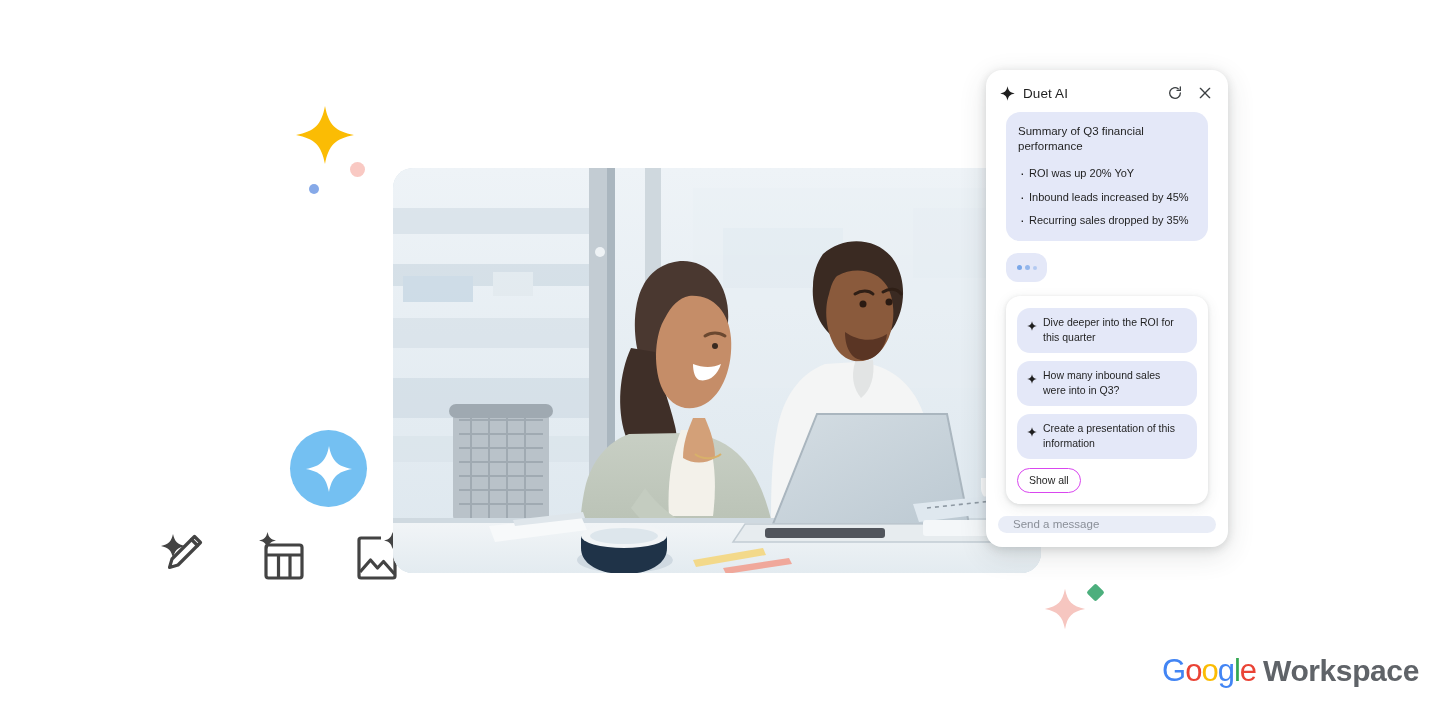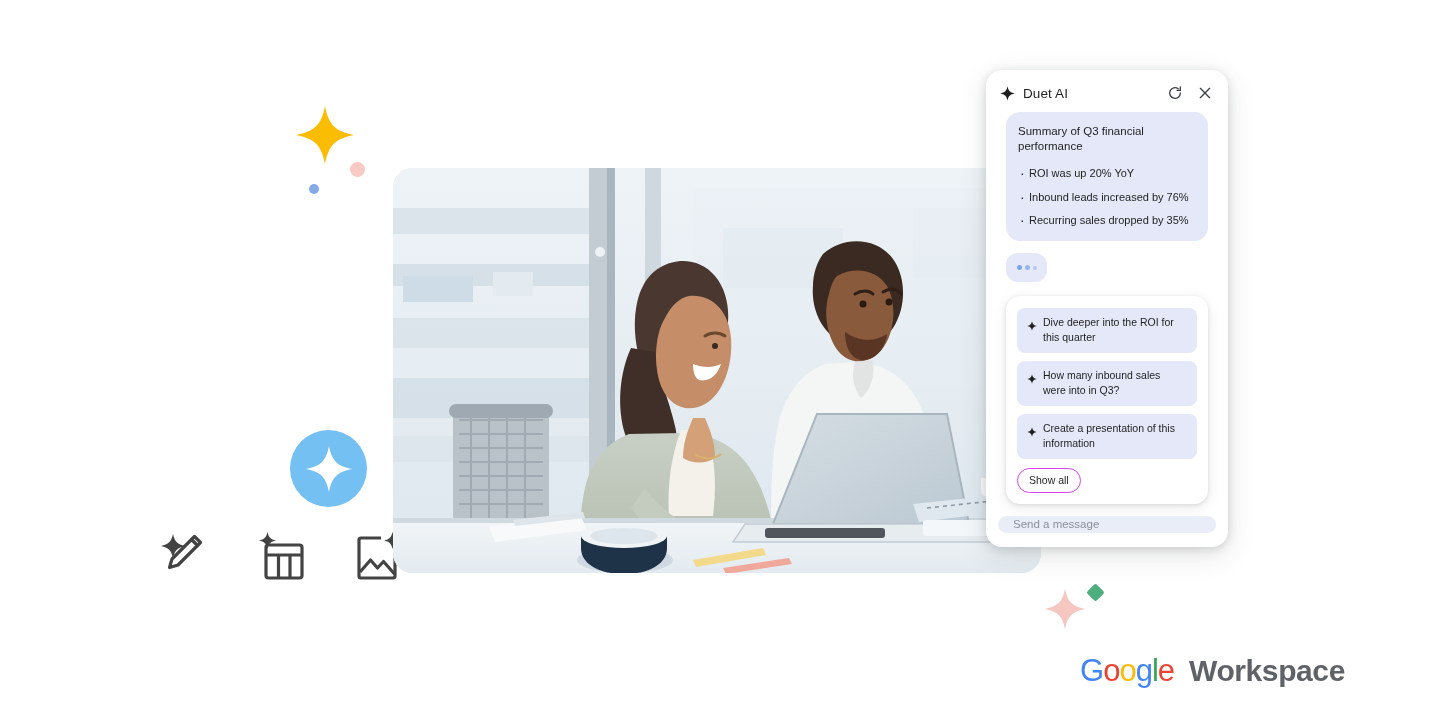--- a/index.html
+++ b/index.html
@@ -110,21 +110,21 @@
 
   .suggest-card {
     margin: 14px 0 0 0;
     background: #fff;
     border-radius: 14px;
     box-shadow: 0 1px 4px rgba(60,64,67,.14), 0 4px 14px rgba(60,64,67,.10);
     padding: 12px 11px 11px 11px;
   }
   .chip {
     background: #e4e8f8;
-    border-radius: 8px;
+    border-radius: 13px;
     padding: 7px 12px 8px 10px;
     margin-bottom: 8px;
     display: flex; gap: 6px; align-items: flex-start;
     cursor: pointer;
   }
   .chip-spark { width: 10px; height: 10px; flex: 0 0 auto; margin-top: 2px; color: #1f1f1f; }
   .chip-text { font-size: 10.5px; line-height: 1.42; color: #1f1f1f; }
   .show-all {
     display: inline-block;
     background: #fff;
@@ -140,22 +140,22 @@
     border-radius: 16px;
     height: 41px;
     display: flex; align-items: center;
     padding: 0 15px;
     cursor: text;
   }
   .composer span { font-size: 11.5px; color: #8a8f98; }
 
   
   .gw-logo {
-    position: absolute; left: 1080px; top: 653px;
-    display: flex; align-items: baseline; gap: 15px;
+    position: absolute; left: 1162px; top: 653px;
+    display: flex; align-items: baseline; gap: 7px;
   }
   .g-word { font-size: 31px; letter-spacing: -1px; font-family: "Liberation Sans", sans-serif; }
   .g-word span { font-weight: 400; }
   .ws-word { font-size: 30px; color: #5f6368; letter-spacing: -.4px; font-weight: 700; }
 </style>
 </head>
 <body>
 
 <div class="stage">
 
@@ -345,21 +345,21 @@
           <path d="M5 5 L19 19 M19 5 L5 19"></path>
         </svg>
       </span>
     </div>
 
     <div class="panel-body">
       <div class="msg-bubble">
         <div class="msg-title">Summary of Q3 financial performance</div>
         <ul class="msg-list">
           <li>ROI was up 20% YoY</li>
-          <li>Inbound leads increased by 76%</li>
+          <li>Inbound leads increased by 45%</li>
           <li>Recurring sales dropped by 35%</li>
         </ul>
       </div>
 
       <div class="typing">
         <i></i>
         <i></i>
         <i></i>
       </div>
 

